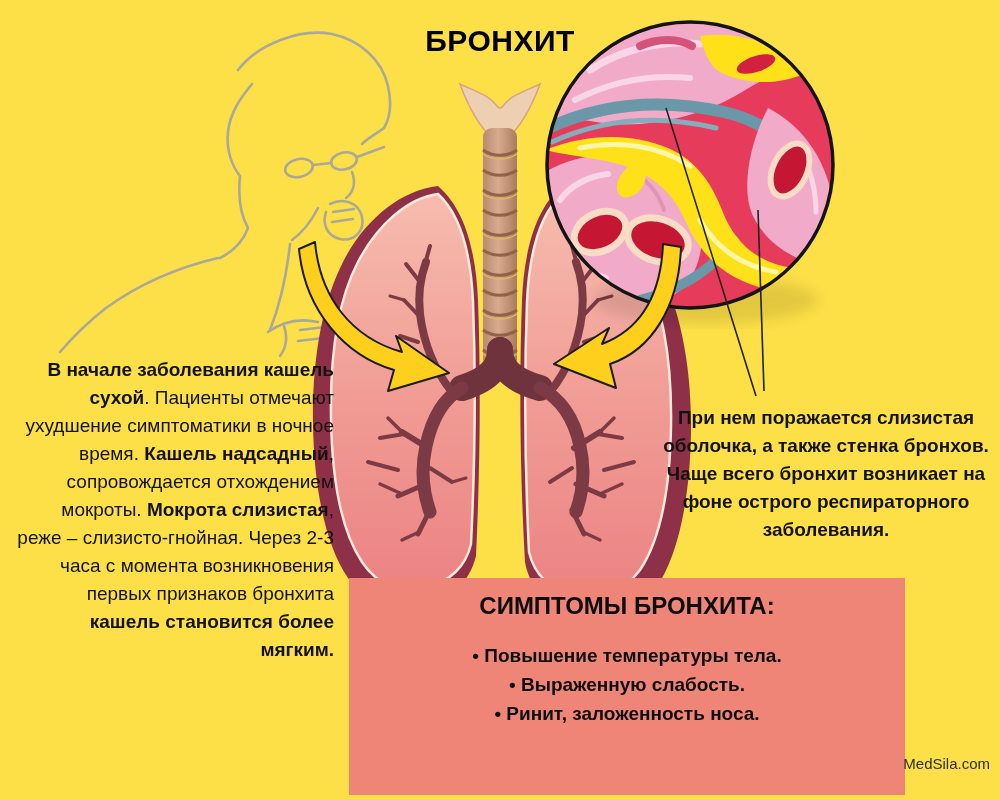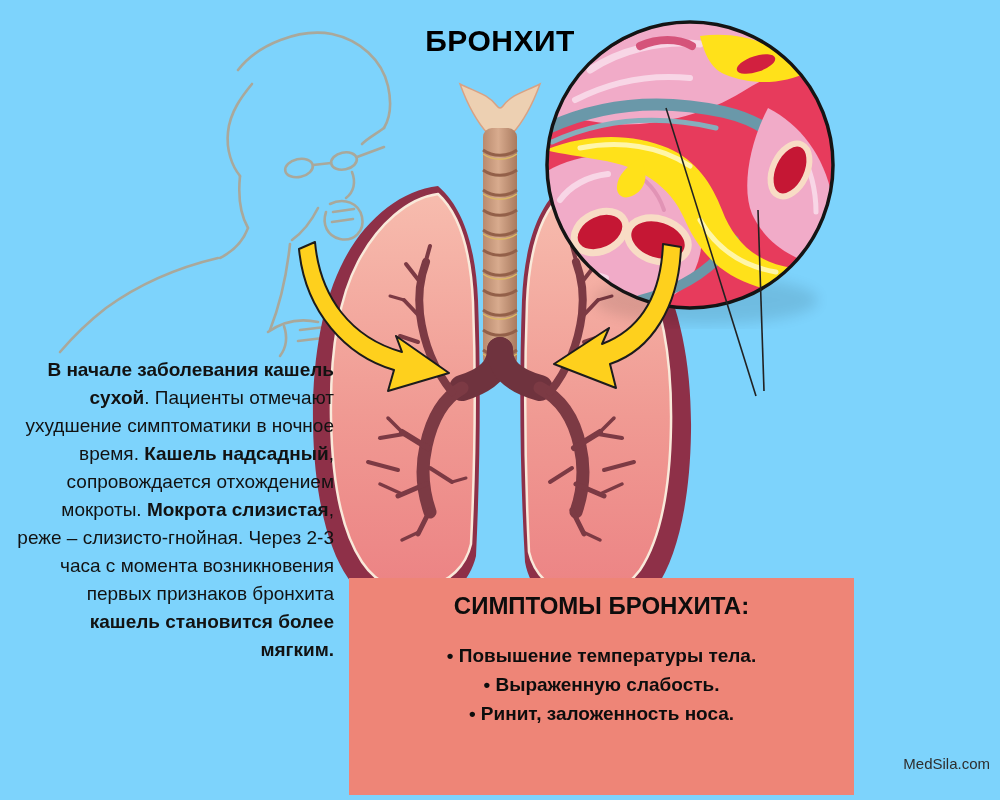--- a/index.html
+++ b/index.html
@@ -1,26 +1,26 @@
 <!DOCTYPE html>
 <html><head>
 <meta charset="utf-8">
 <style>
   html,body{margin:0;padding:0;background:#fff;}
-  .stage{position:relative;width:1000px;height:800px;background:#7dd3fc;overflow:hidden;
+  .stage{position:relative;width:1000px;height:800px;background:#fde047;overflow:hidden;
          font-family:"Liberation Sans",sans-serif;}
   .title{position:absolute;top:24px;left:0;width:1000px;text-align:center;
          font-size:30px;font-weight:bold;color:#000;letter-spacing:.5px;z-index:3;}
   .illu{position:absolute;left:0;top:0;z-index:1;}
   .left-text{position:absolute;left:14px;top:356px;width:320px;text-align:right;
              font-size:19px;line-height:28px;color:#121212;z-index:2;}
   .left-text .b{font-weight:bold;}
   .right-text{position:absolute;left:660px;top:404px;width:332px;text-align:center;
               font-size:19px;line-height:28px;font-weight:bold;color:#121212;z-index:2;}
-  .symptoms{position:absolute;left:349px;top:578px;width:505px;height:217px;
+  .symptoms{position:absolute;left:349px;top:578px;width:556px;height:217px;
             background:#ee8577;z-index:2;}
   .symptoms h2{margin:14px 8px 0;text-align:center;font-size:24px;font-weight:bold;color:#0d0d0d;}
   .symptoms ul{list-style:none;margin:21px 8px 14px;padding:0;text-align:center;
                font-size:19px;font-weight:bold;line-height:29px;color:#0d0d0d;}
   .watermark{position:absolute;right:10px;top:755px;font-size:15px;font-weight:normal;
              color:#2e2e2e;z-index:3;}
 </style>
 </head>
 <body>
 
@@ -183,20 +183,21 @@
     </g>
 
     <g stroke="#222" stroke-width="1.6">
       <line x1="666" y1="108" x2="756" y2="396"></line>
       <line x1="758" y1="210" x2="764" y2="391"></line>
     </g>
   </svg>
 
   <div class="left-text"><span class="b">В начале заболевания кашель сухой</span><span>. Пациенты отмечают ухудшение симптоматики в ночное время. </span><span class="b">Кашель надсадный</span><span>, сопровождается отхождением мокроты. </span><span class="b">Мокрота слизистая</span><span>, реже – слизисто-гнойная. Через 2-3 часа с момента возникновения первых признаков бронхита </span><span class="b">кашель становится более мягким.</span></div>
 
+  <div class="right-text">При нем поражается слизистая оболочка, а также стенка бронхов. Чаще всего бронхит возникает на фоне острого респираторного заболевания.</div>
 
   <div class="symptoms">
     <h2>СИМПТОМЫ БРОНХИТА:</h2>
     <ul>
       <li>• Повышение температуры тела.</li>
       <li>• Выраженную слабость.</li>
       <li>• Ринит, заложенность носа.</li>
     </ul>
   </div>
 

